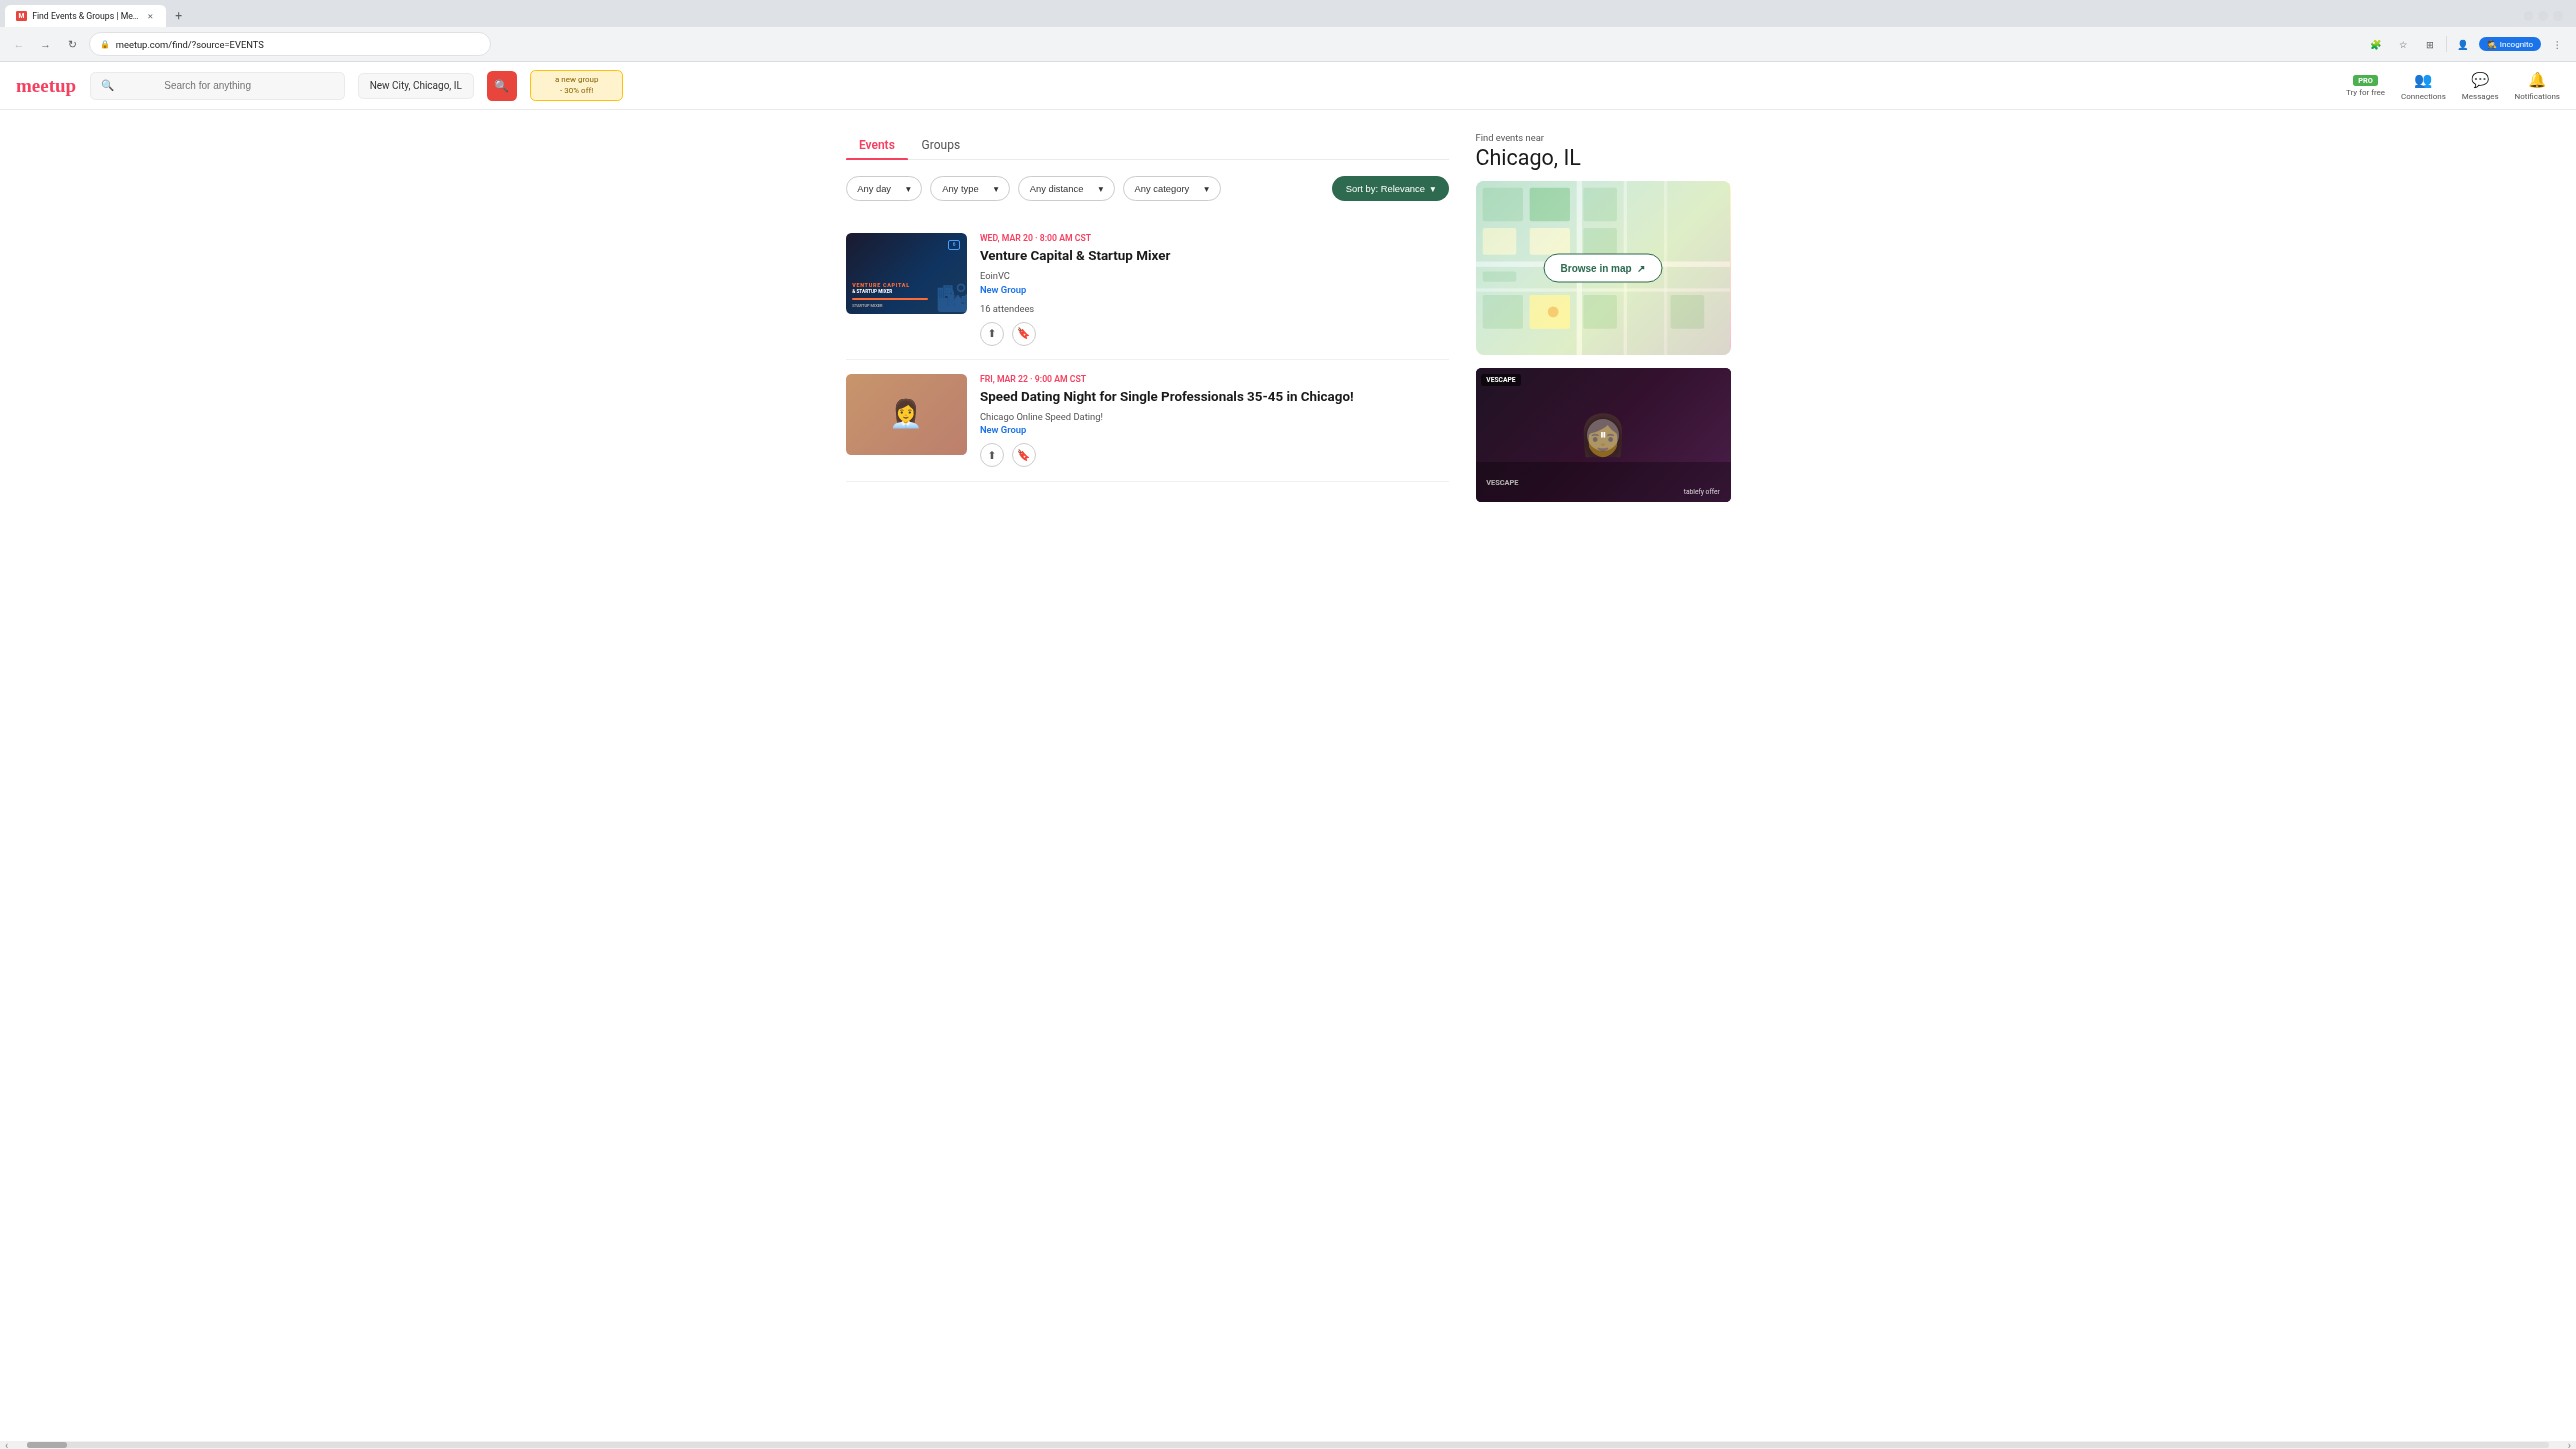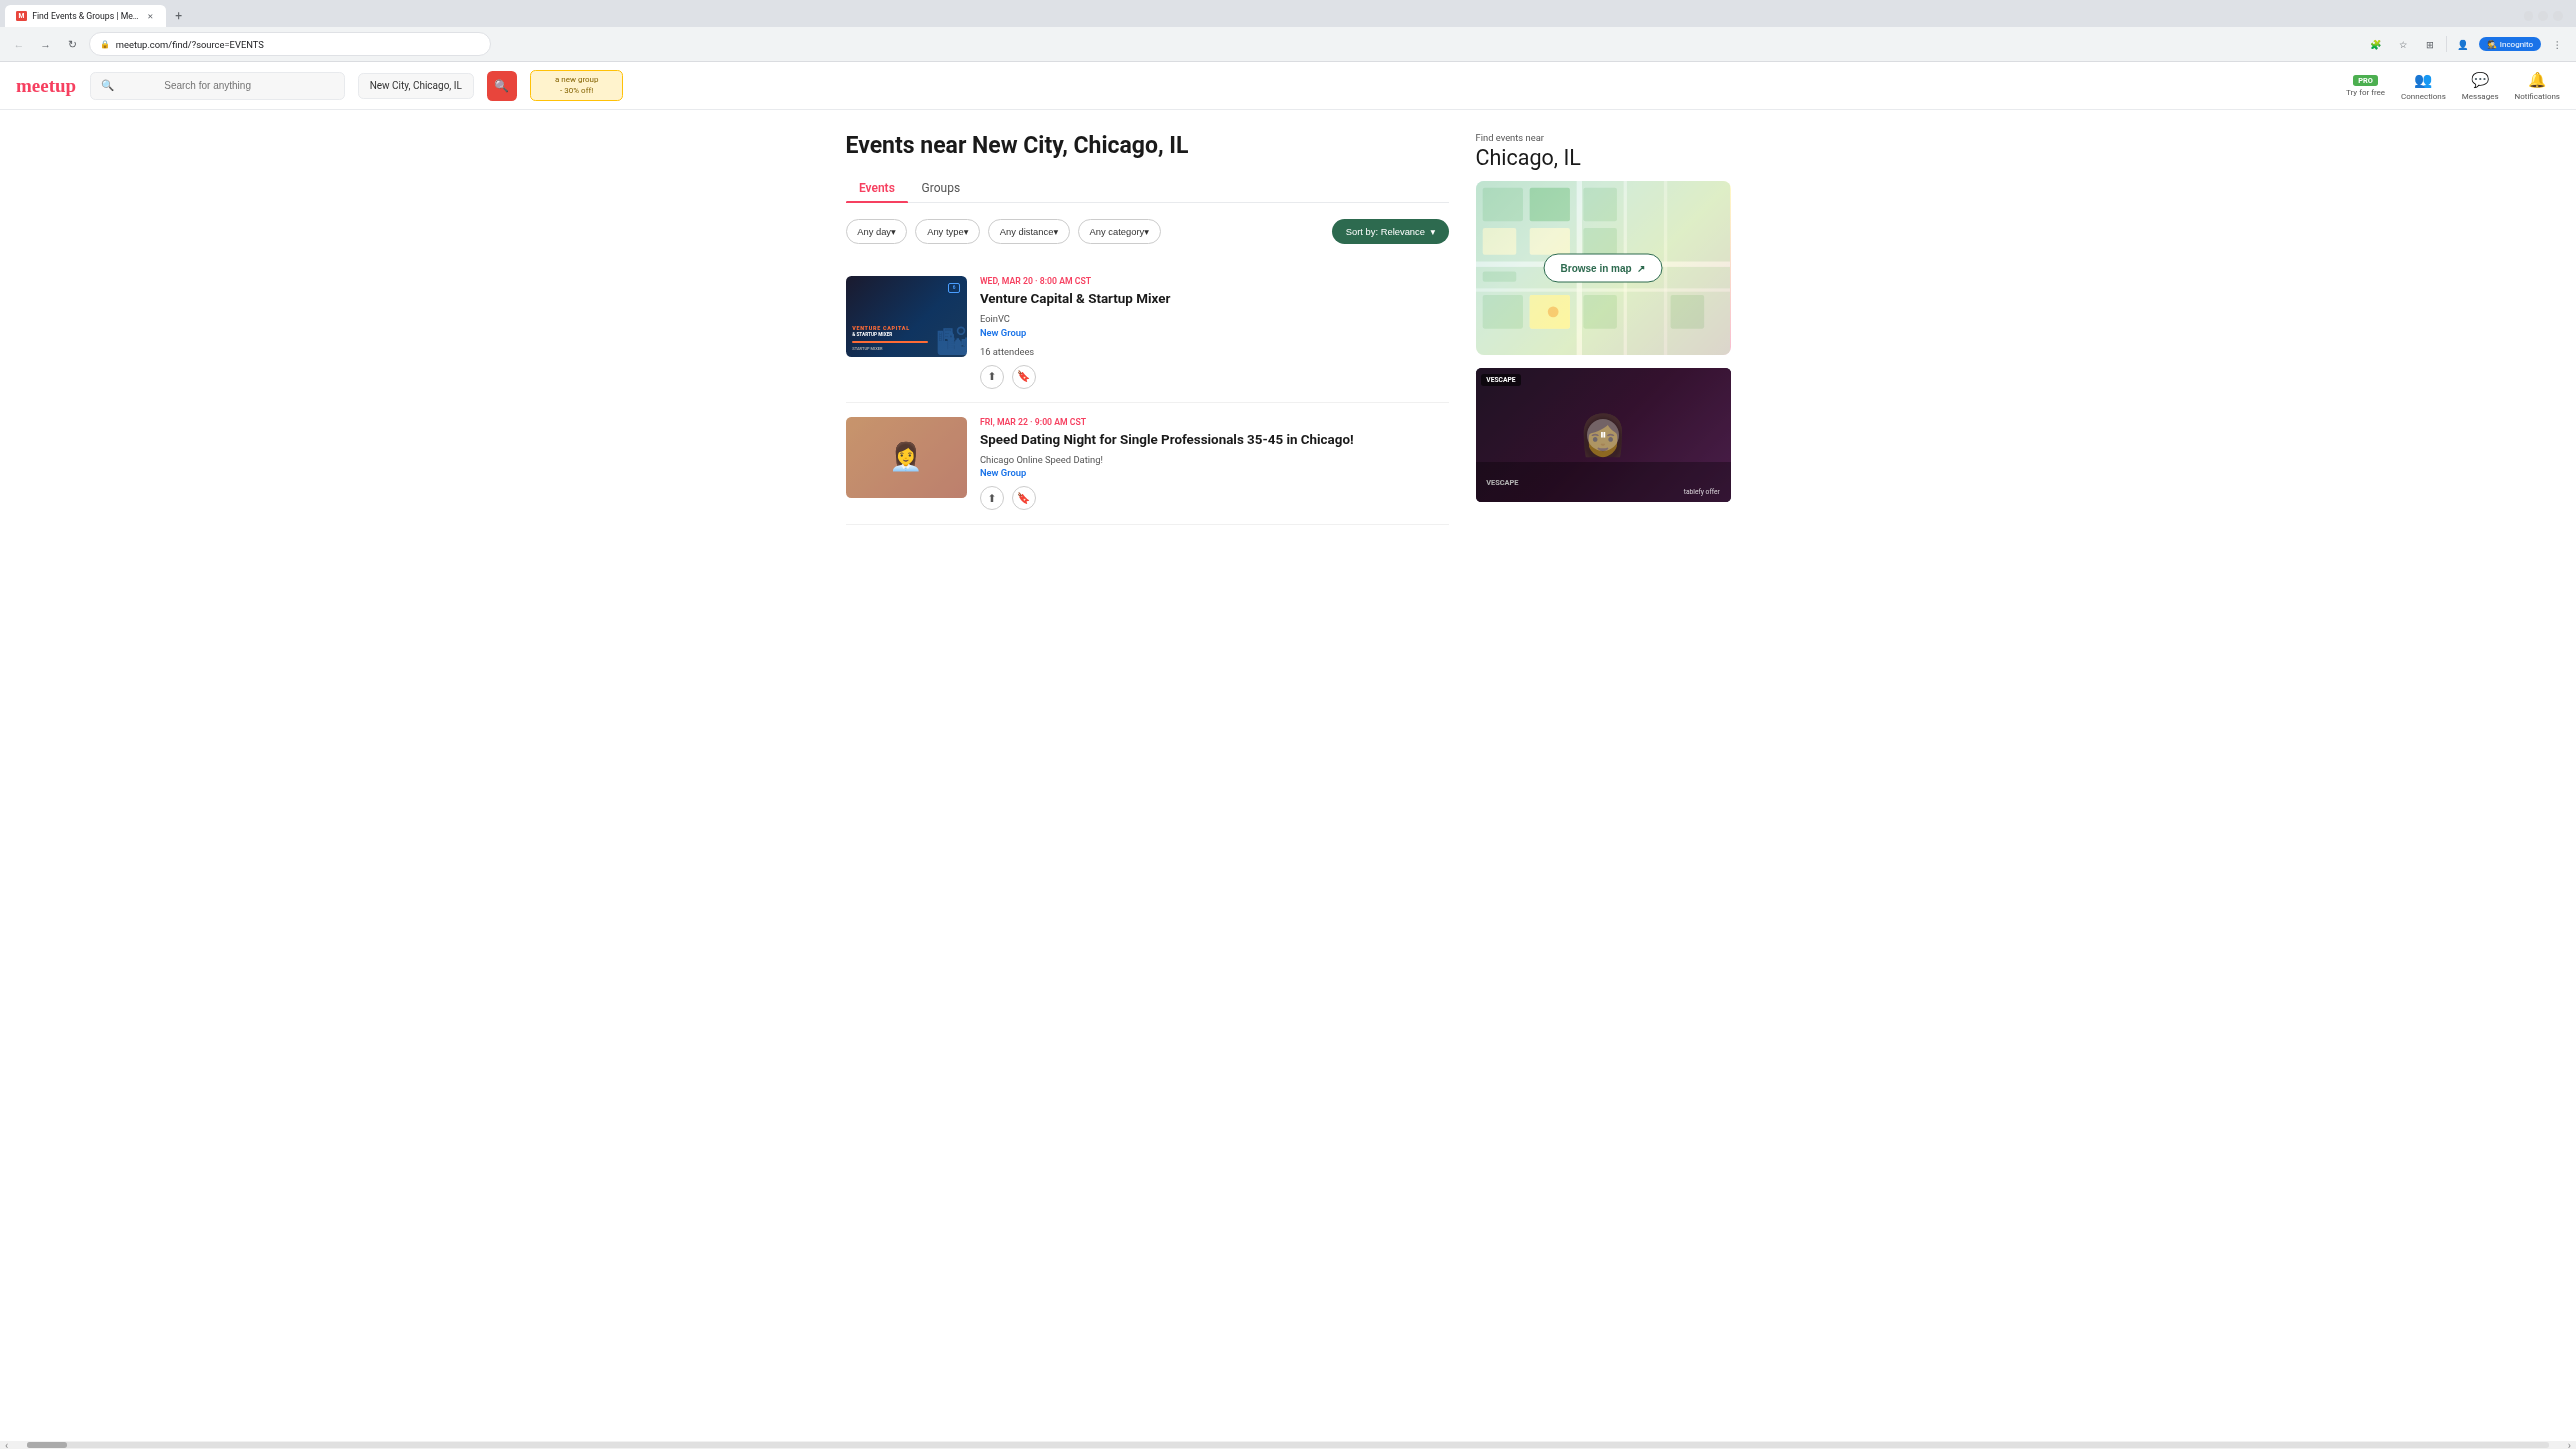--- a/index.html
+++ b/index.html
@@ -44,21 +44,21 @@
     .main-content { max-width: 939px; margin: 0 auto; padding: 21.5px 27px; display: grid; grid-template-columns: 1fr 255px; gap: 27px; }
     .content-area { }
     .page-title { font-size: 23px; font-weight: 700; color: #1a1a1a; margin-bottom: 16px; }
     .tabs { display: flex; gap: 0; border-bottom: 1.3px solid #e8eaed; margin-bottom: 16px; }
     .tab { padding: 6.7px 13.4px; font-size: 12px; cursor: pointer; color: #555; position: relative; }
     .tab.active { color: #f64060; font-weight: 600; }
     .tab.active::after { content: ''; position: absolute; bottom: -1.3px; left: 0; right: 0; height: 2px; background: #f64060; border-radius: 1.3px 1.3px 0 0; }
 
     
     .filters { display: flex; align-items: center; gap: 8px; margin-bottom: 19px; flex-wrap: wrap; }
-    .filter-btn { display: flex; align-items: center; gap: 0; border: 1px solid #ccc; border-radius: 16px; padding: 6px 10.7px; font-size: 9.4px; cursor: pointer; background: #fff; color: #333; white-space: nowrap; }
+    .filter-btn { display: flex; align-items: center; gap: 15px; border: 1px solid #ccc; border-radius: 16px; padding: 6px 10.7px; font-size: 9.4px; cursor: pointer; background: #fff; color: #333; white-space: nowrap; }
     .sort-btn { background: #2d6a4f; color: white; border: none; border-radius: 16px; padding: 6.7px 13.4px; font-size: 9.4px; cursor: pointer; display: flex; align-items: center; gap: 5.4px; margin-left: auto; }
 
     
     .event-card { display: flex; gap: 13.4px; padding: 13.4px 0; border-bottom: 0.7px solid #f0f0f0; align-items: flex-start; }
     .event-image { width: 121px; height: 81px; border-radius: 5.4px; overflow: hidden; flex-shrink: 0; }
     .event-details { flex: 1; }
     .event-date { font-size: 8.7px; font-weight: 600; color: #f64060; text-transform: uppercase; margin-bottom: 4px; }
     .event-title { font-size: 13.4px; font-weight: 700; color: #1a1a1a; margin-bottom: 5.4px; line-height: 1.3; }
     .event-organizer { font-size: 9.4px; color: #555; margin-bottom: 2.7px; }
     .new-group-link { font-size: 9.4px; color: #1a73e8; font-weight: 600; cursor: pointer; }
@@ -171,21 +171,20 @@
 
     <div class="header-nav-item">
       <span class="nav-icon">🔔</span>
       <span class="nav-label">Notifications</span>
     </div>
   </div>
 </div>
 
 <div class="main-content">
   <div class="content-area">
-    <h1 class="page-title">Events near New City, Chicago, IL</h1>
 
     <div class="tabs">
       <div class="tab active">Events</div>
       <div class="tab">Groups</div>
     </div>
 
     <div class="filters">
       <button class="filter-btn">
         <span>Any day</span>
         <span>▾</span>

